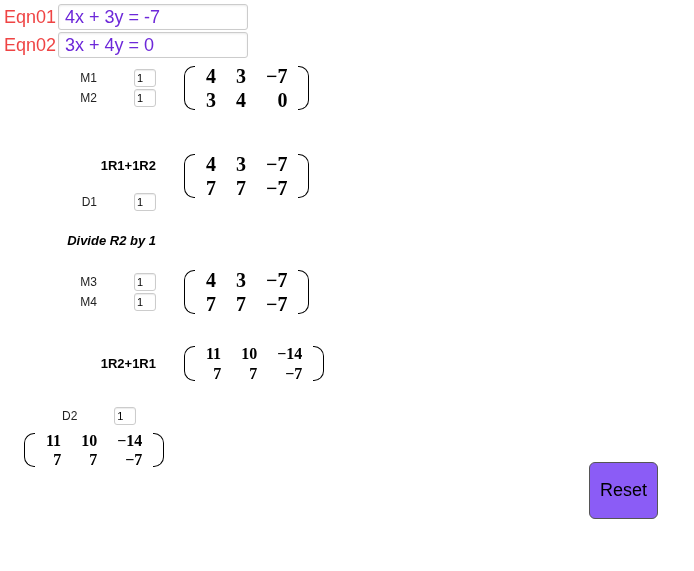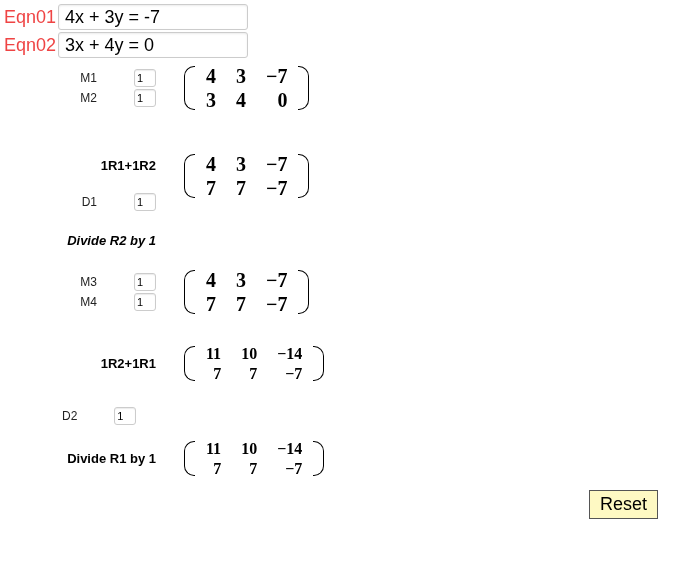--- a/index.html
+++ b/index.html
@@ -24,21 +24,21 @@
       margin-right: 2px;
     }
     .eqn-input {
       border: 1px solid #ccc;
       border-radius: 3px;
       box-shadow: inset 0 1px 2px rgba(0,0,0,0.08);
       font-size: 18px;
       padding: 2px 6px;
       width: 190px;
       height: 26px;
-      color: #000000;
+      color: #6d28d9;
     }
     .stage {
       display: flex;
       align-items: center;
       margin-top: 6px;
     }
     .controls {
       width: 160px;
       text-align: right;
       padding-right: 8px;
@@ -112,24 +112,24 @@
       text-align: right;
       padding: 0 10px;
       line-height: 1.2;
       white-space: nowrap;
     }
     .reset-btn {
       position: absolute;
       right: 36px;
       bottom: 52px;
       font-size: 18px;
-      padding: 3px 10px;
+      padding: 17px 10px;
       border: 1.5px solid #555;
-      border-radius: 0;
-      background: #fef9c3;
+      border-radius: 6px;
+      background: #8b5cf6;
       color: #000;
       cursor: pointer;
     }
   </style>
 </head>
 <body>
 
 <div class="eqn-row">
   <span class="eqn-label">Eqn01</span>
   <input class="eqn-input" value="4x + 3y = -7" style="">
@@ -257,23 +257,20 @@
 </div>
 
 <div style="margin-top:16px;">
   <div class="controls" style="width:160px;">
     <div class="ctrl-line" style="justify-content:flex-start;padding-left:58px;">
       <span class="ctrl-label">D2</span>
       <input class="small-input" value="1" style="">
     </div>
   </div>
   <div class="stage" style="margin-top:6px;">
-    <div class="controls">
-      <div class="ctrl-bold">Divide R1 by 1</div>
-    </div>
     <div class="matrix lg">
       <div class="paren left"></div>
       <table class="mtable">
           <tbody>
         <tr>
               <td>11</td>
               <td>10</td>
               <td>−14</td>
             </tr>
         <tr>

